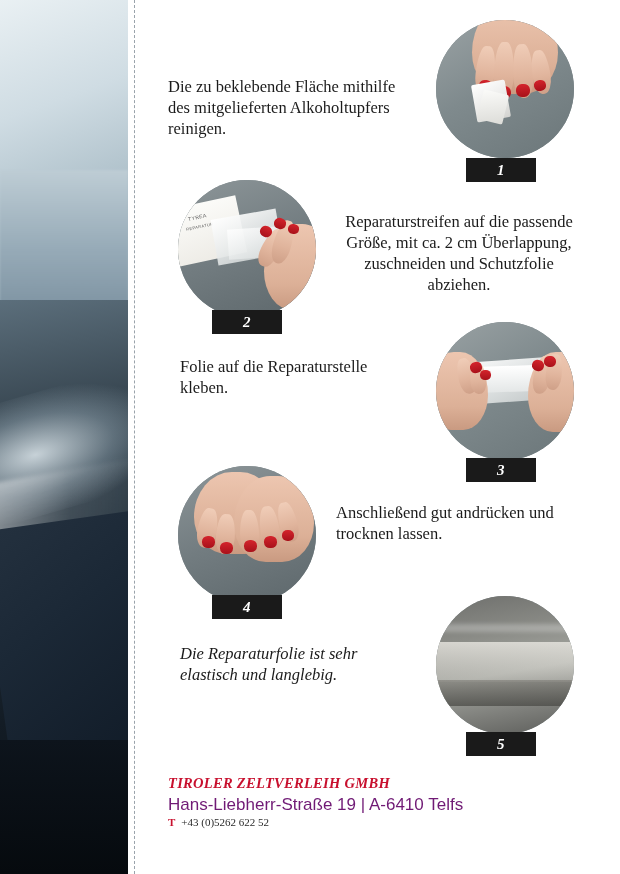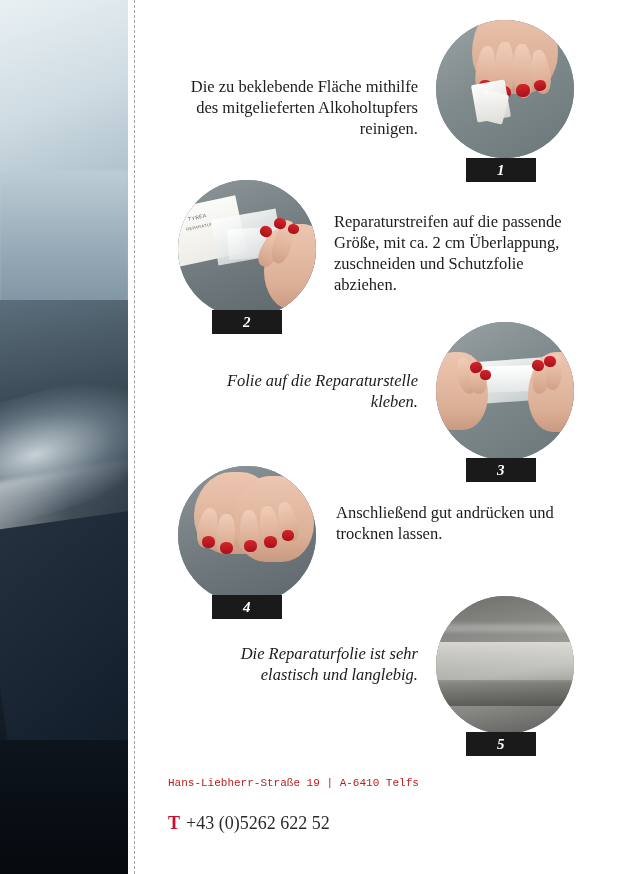--- a/index.html
+++ b/index.html
@@ -126,49 +126,49 @@
     letter-spacing: 0.5px;
   }
 
   .caption {
     position: absolute;
     font-family: "Liberation Serif", serif;
     font-size: 16.5px;
     line-height: 21px;
     color: #1b1b1b;
   }
-  .caption.right-align { text-align: right; }
+  .caption.right-align { text-align: left; }
   .caption.left-align { text-align: left; }
 
   
   .footer {
     position: absolute;
     left: 168px;
     top: 775px;
     width: 330px;
   }
   .footer-company {
     font-family: "Liberation Serif", serif;
     font-style: italic;
     font-weight: bold;
     font-size: 14.5px;
     color: #c8102e;
     letter-spacing: 0.3px;
     margin-bottom: 4px;
   }
   .footer-line {
-    font-family: Liberation Mono, monospace;
+    font-family: Liberation Sans, sans-serif;
+    font-size: 17px;
+    color: #701a75;
+    line-height: 17px;
+  }
+  .footer-phone {
+    margin-top: 3px;
+    font-family: "Liberation Serif", serif;
     font-size: 11px;
-    color: #b91c1c;
-    line-height: 17px;
-  }
-  .footer-phone {
-    margin-top: 21px;
-    font-family: "Liberation Serif", serif;
-    font-size: 18px;
     color: #2a2a2a;
   }
   .phone-t {
     color: #c8102e;
     font-weight: bold;
     margin-right: 6px;
   }
 
   
   .bg-grey {
@@ -270,21 +270,21 @@
 
           <div class="hand-base" style="left:86px; top:44px; width:70px; height:86px;"></div>
           <div class="finger" style="left:84px; top:48px; width:18px; height:40px; transform:rotate(26deg);"></div>
           <div class="finger" style="left:96px; top:40px; width:18px; height:44px; transform:rotate(16deg);"></div>
           <div class="nail" style="left:82px; top:46px; width:12px; height:11px; transform:rotate(26deg);"></div>
           <div class="nail" style="left:96px; top:38px; width:12px; height:11px; transform:rotate(16deg);"></div>
           <div class="nail" style="left:110px; top:44px; width:11px; height:10px; transform:rotate(10deg);"></div>
         </div>
       </div>
       <div class="num-badge" style="left:62px; top:310px;">2</div>
-      <div class="caption left-align" style="left:184px; top:211px; width:250px;">Reparaturstreifen auf die passende Größe, mit ca. 2 cm Überlappung, zuschneiden und Schutzfolie abziehen.</div>
+      <div class="caption left-align" style="left:184px; top:211px; width:250px;text-align:center;">Reparaturstreifen auf die passende Größe, mit ca. 2 cm Überlappung, zuschneiden und Schutzfolie abziehen.</div>
     </div>
 
     <div class="step">
       <div class="photo" style="left:286px; top:322px; width:138px; height:138px;">
         <div class="photo-inner">
           <div class="bg-grey"></div>
 
           <div class="film-strip" style="left:28px; top:38px; width:84px; height:42px; transform:rotate(-4deg); border-radius:3px;"></div>
           <div class="film-strip" style="left:34px; top:44px; width:72px; height:26px; background:linear-gradient(180deg,#ffffff,#e4e7e7); transform:rotate(-2deg);"></div>
 
@@ -295,21 +295,21 @@
           <div class="nail" style="left:44px; top:48px; width:11px; height:10px;"></div>
 
           <div class="hand-base" style="left:92px; top:30px; width:62px; height:80px;"></div>
           <div class="finger" style="left:98px; top:34px; width:17px; height:38px; transform:rotate(12deg);"></div>
           <div class="finger" style="left:110px; top:32px; width:16px; height:36px; transform:rotate(6deg);"></div>
           <div class="nail" style="left:96px; top:38px; width:12px; height:11px; transform:rotate(14deg);"></div>
           <div class="nail" style="left:108px; top:34px; width:12px; height:11px; transform:rotate(6deg);"></div>
         </div>
       </div>
       <div class="num-badge" style="left:316px; top:458px;">3</div>
-      <div class="caption right-align" style="left:30px; top:370px; width:238px;font-style:italic;">Folie auf die Reparaturstelle kleben.</div>
+      <div class="caption right-align" style="left:30px; top:356px; width:238px;">Folie auf die Reparaturstelle kleben.</div>
     </div>
 
     <div class="step">
       <div class="photo" style="left:28px; top:466px; width:138px; height:138px;">
         <div class="photo-inner">
           <div class="bg-grey-dark"></div>
 
           <div class="hand-base" style="left:16px; top:6px; width:84px; height:82px;"></div>
           <div class="hand-base" style="left:56px; top:10px; width:80px; height:86px;"></div>
           <div class="finger" style="left:20px; top:42px; width:19px; height:40px; transform:rotate(10deg);"></div>
@@ -337,19 +337,20 @@
           <div style="position:absolute; left:0; top:28px; width:138px; height:8px; background:rgba(255,255,255,0.25); filter:blur(2px);"></div>
         </div>
       </div>
       <div class="num-badge" style="left:316px; top:732px;">5</div>
       <div class="caption right-align" style="left:30px; top:643px; width:238px;font-style:italic;">Die Reparaturfolie ist sehr elastisch und langlebig.</div>
     </div>
 
   </div>
 
   <div class="footer">
+    <div class="footer-company">TIROLER ZELTVERLEIH GMBH</div>
     <div class="footer-line">Hans-Liebherr-Straße 19 | A-6410 Telfs</div>
     <div class="footer-phone">
       <span class="phone-t">T</span><span>+43 (0)5262 622 52</span>
     </div>
   </div>
 
 </div>
 
 </body></html>

